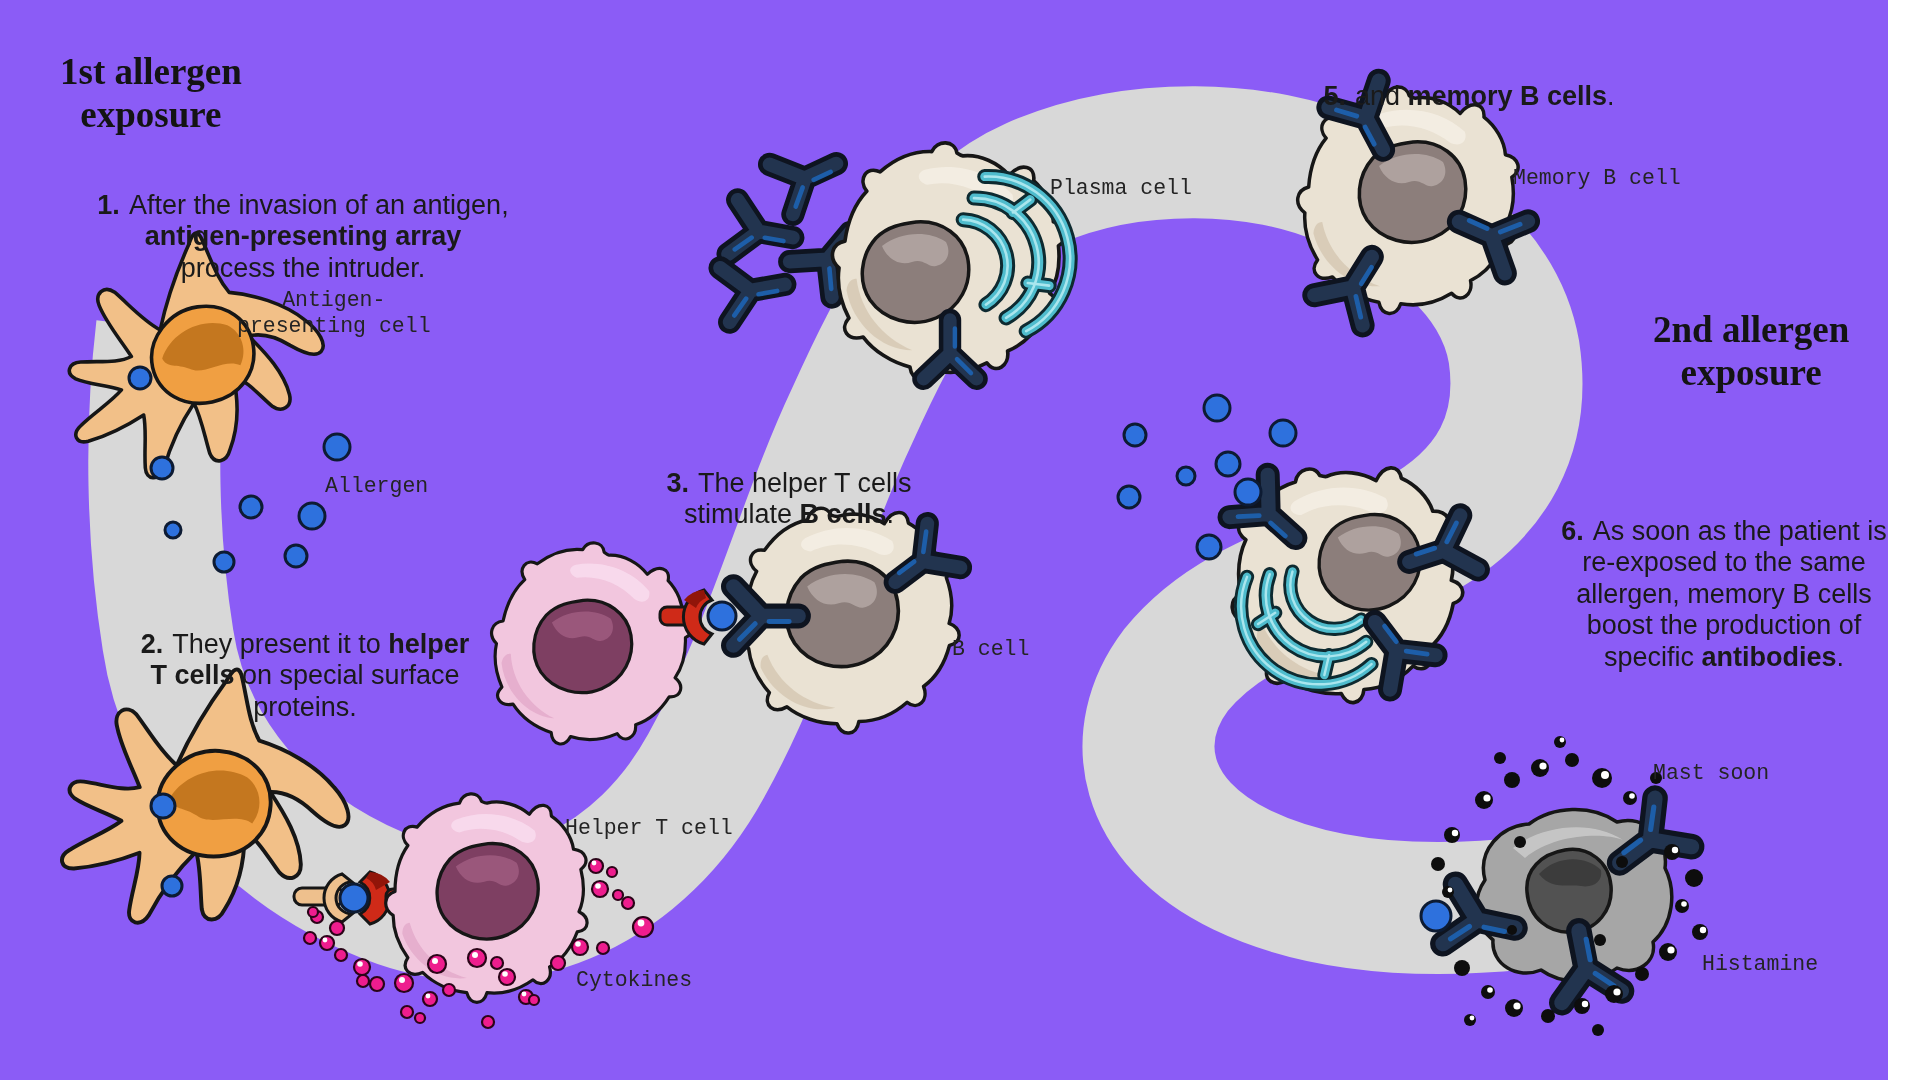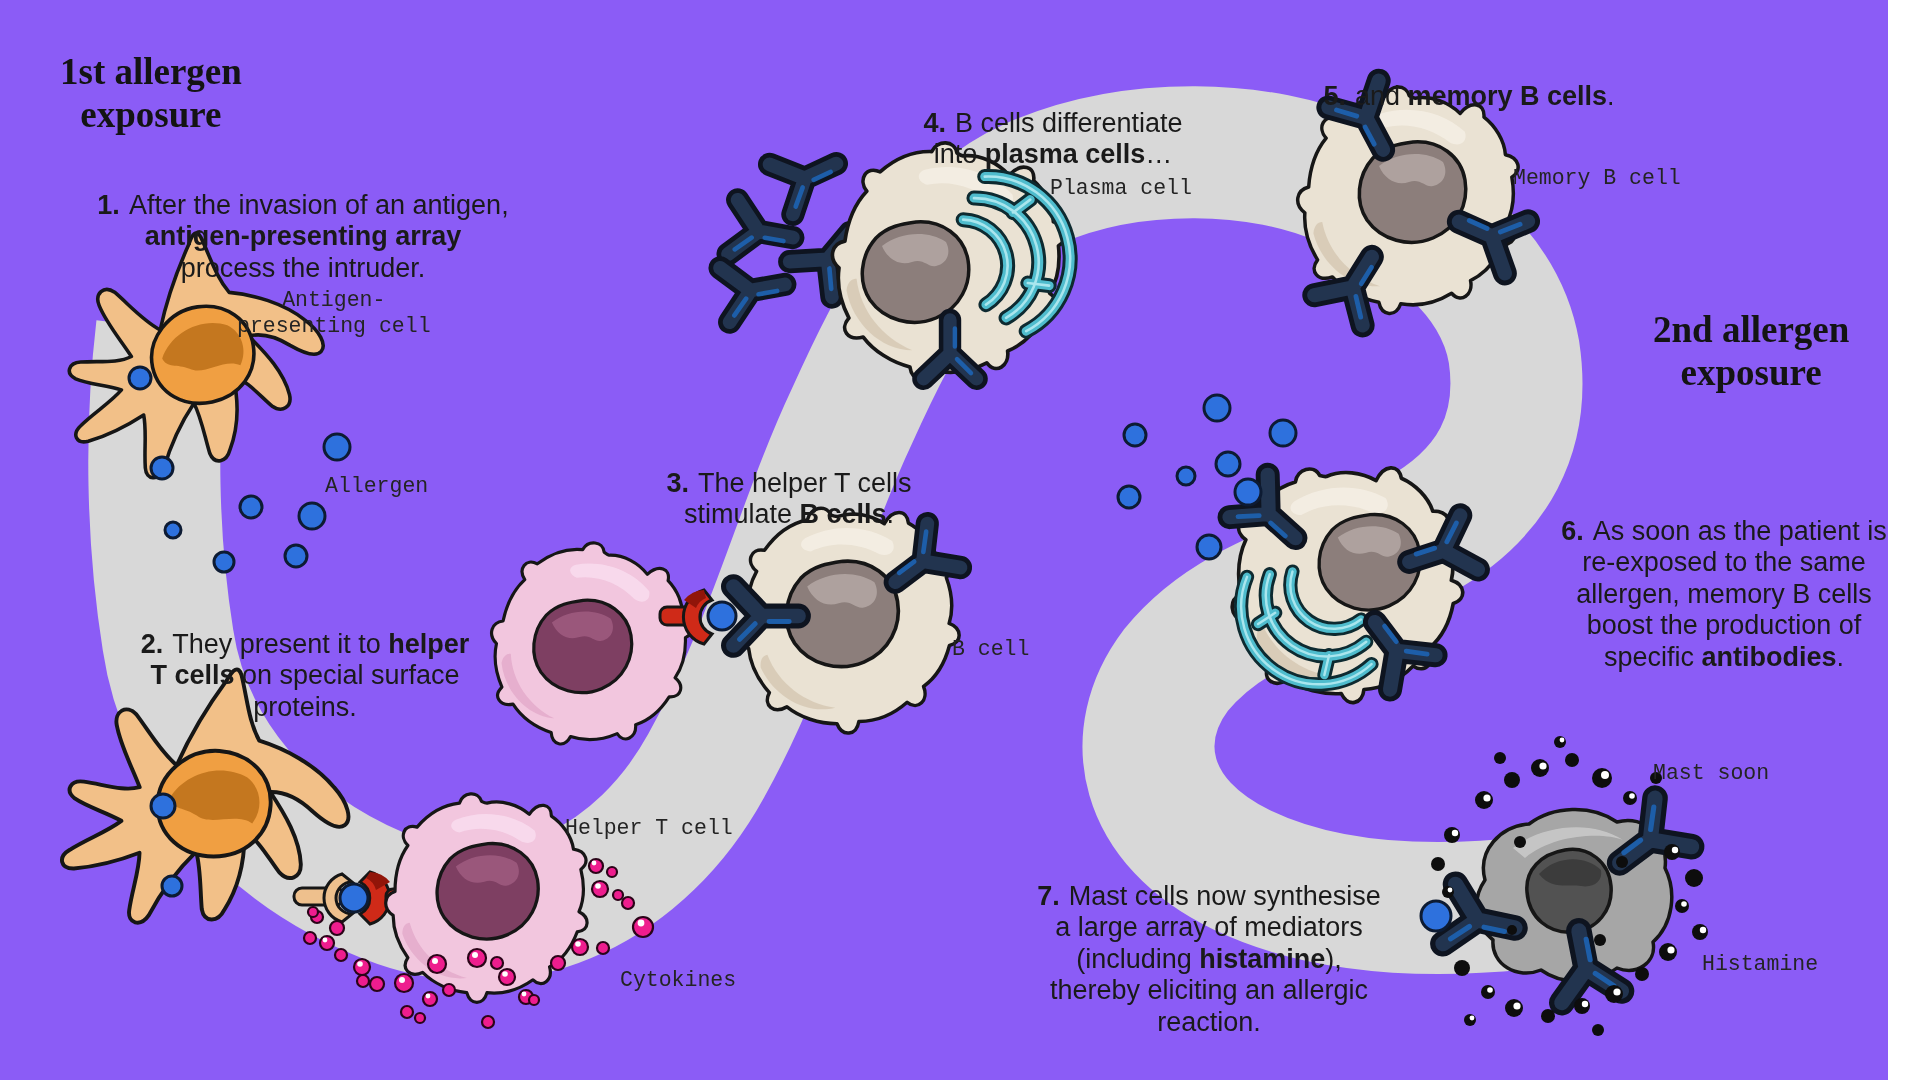--- a/index.html
+++ b/index.html
@@ -342,46 +342,35 @@
   </div>
   <div class="step" style="left:64px;top:597px;width:420px;">
     <span class="num">2.</span><span><span>They present it to </span><span class="b">helper
 T cells</span><span> on special surface
 proteins.</span></span>
   </div>
   <div class="step" style="left:588px;top:436px;width:340px;">
     <span class="num">3.</span><span><span>The helper T cells
 stimulate </span><span class="b">B cells</span><span>.</span></span>
   </div>
-  <div class="step" style="left:842px;top:76px;width:360px;">
-    <span class="num">4.</span><span><span>B cells differentiate
-into </span><span class="b">plasma cells</span><span>…</span></span>
-  </div>
   <div class="step" style="left:1248px;top:49px;width:380px;">
     <span class="num">5.</span><span><span>and </span><span class="b">memory B cells</span><span>.</span></span>
   </div>
   <div class="step" style="left:1493px;top:484px;width:400px;">
     <span class="num">6.</span><span><span>As soon as the patient is
 re-exposed to the same
 allergen, memory B cells
 boost the production of
 specific </span><span class="b">antibodies</span><span>.</span></span>
   </div>
-  <div class="step" style="left:968px;top:849px;width:420px;">
-    <span class="num">7.</span><span><span>Mast cells now synthesise
-a large array of mediators
-(including </span><span class="b">histamine</span><span>),
-thereby eliciting an allergic
-reaction.</span></span>
-  </div>
 
   <div class="lbl" style="left:237px;top:287px;">Antigen-
 presenting cell</div>
   <div class="lbl" style="left:325px;top:473px;">Allergen</div>
   <div class="lbl" style="left:565px;top:815px;">Helper T cell</div>
-  <div class="lbl" style="left:620px;top:967px;">Cytokines</div>
+  <div class="lbl" style="left:576px;top:967px;">Cytokines</div>
   <div class="lbl" style="left:952px;top:636px;">B cell</div>
   <div class="lbl" style="left:1050px;top:175px;">Plasma cell</div>
   <div class="lbl" style="left:1513px;top:165px;">Memory B cell</div>
   <div class="lbl" style="left:1653px;top:760px;">Mast soon</div>
   <div class="lbl" style="left:1702px;top:951px;">Histamine</div>
 
 </div>
 
 </body></html>

